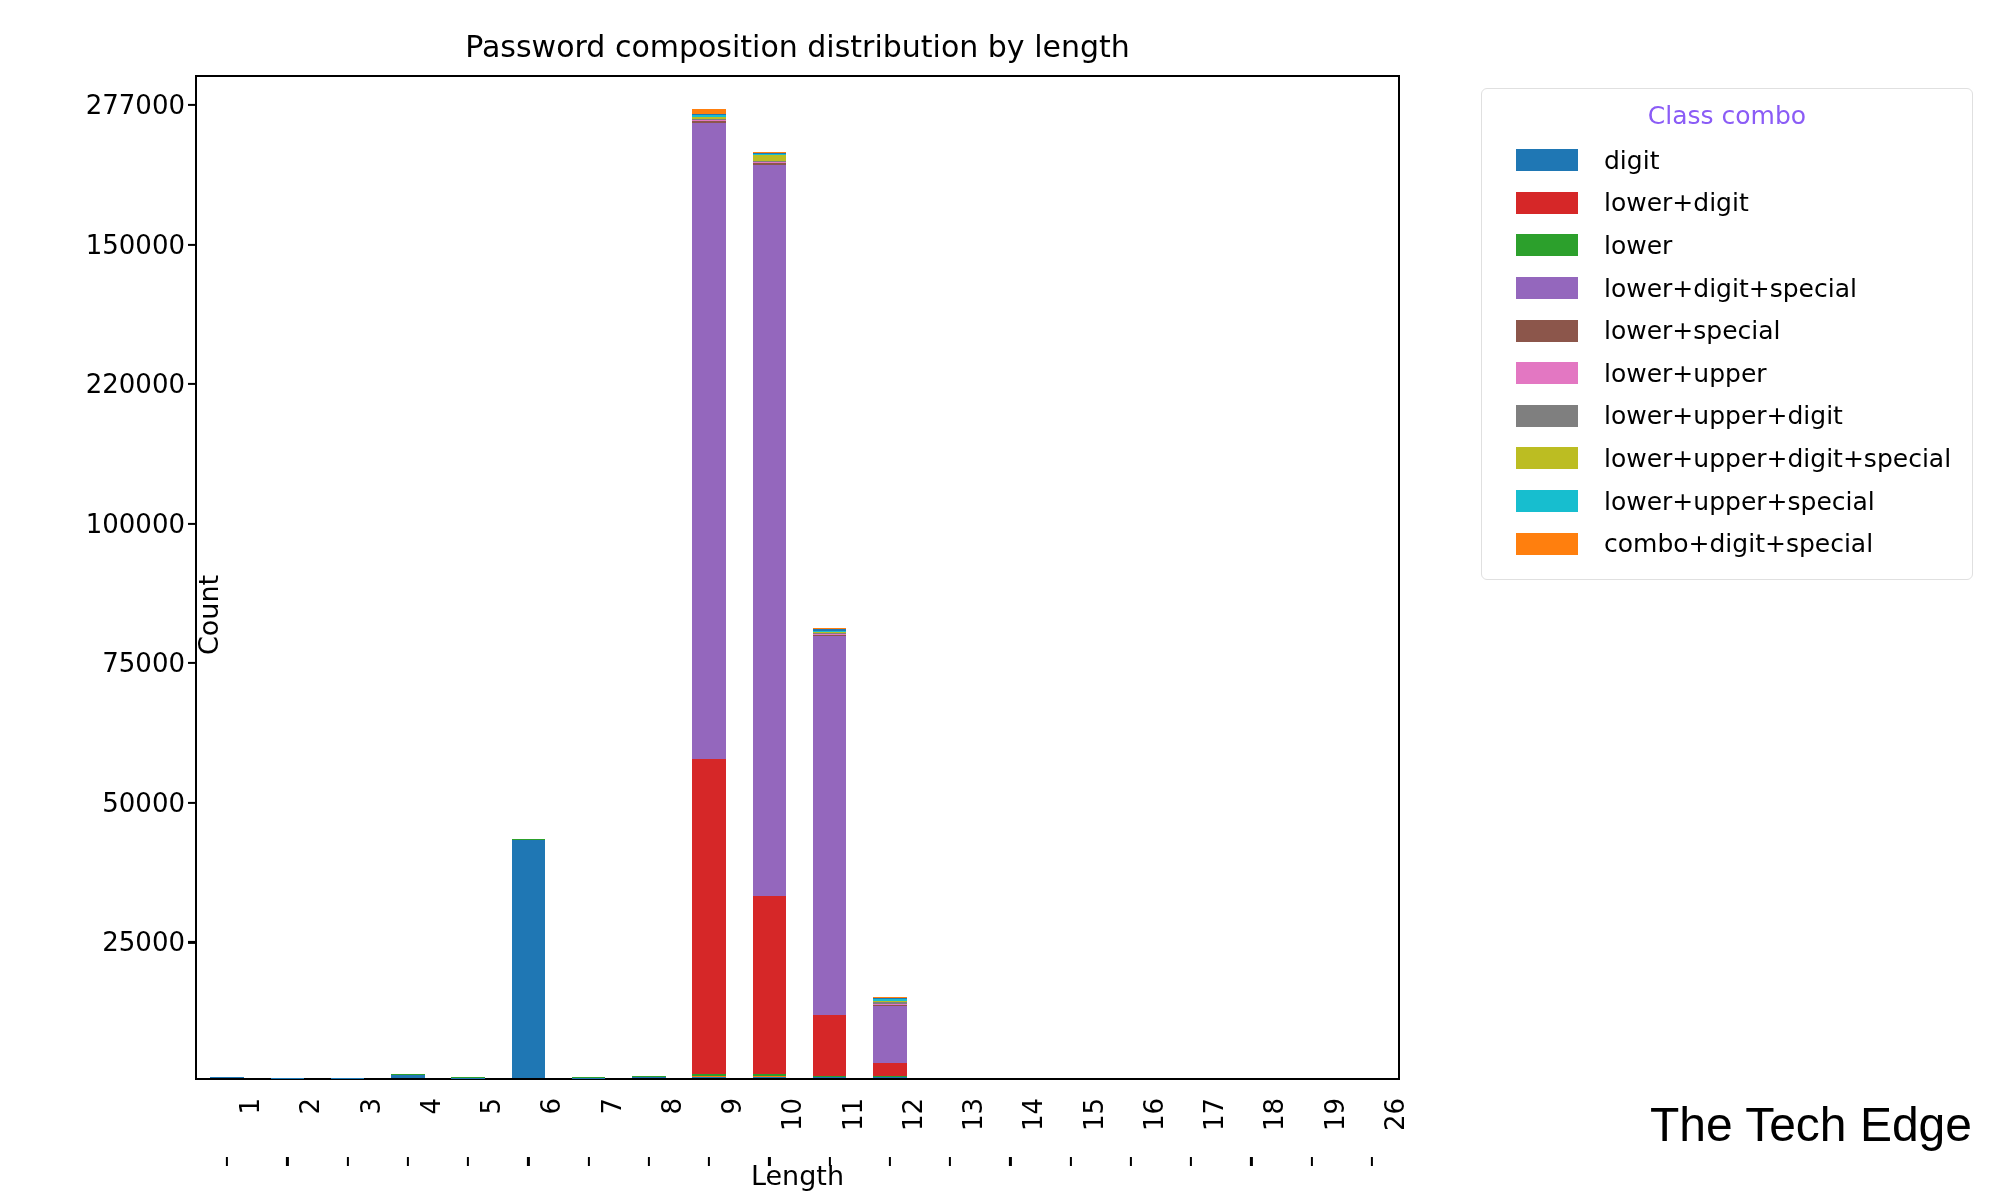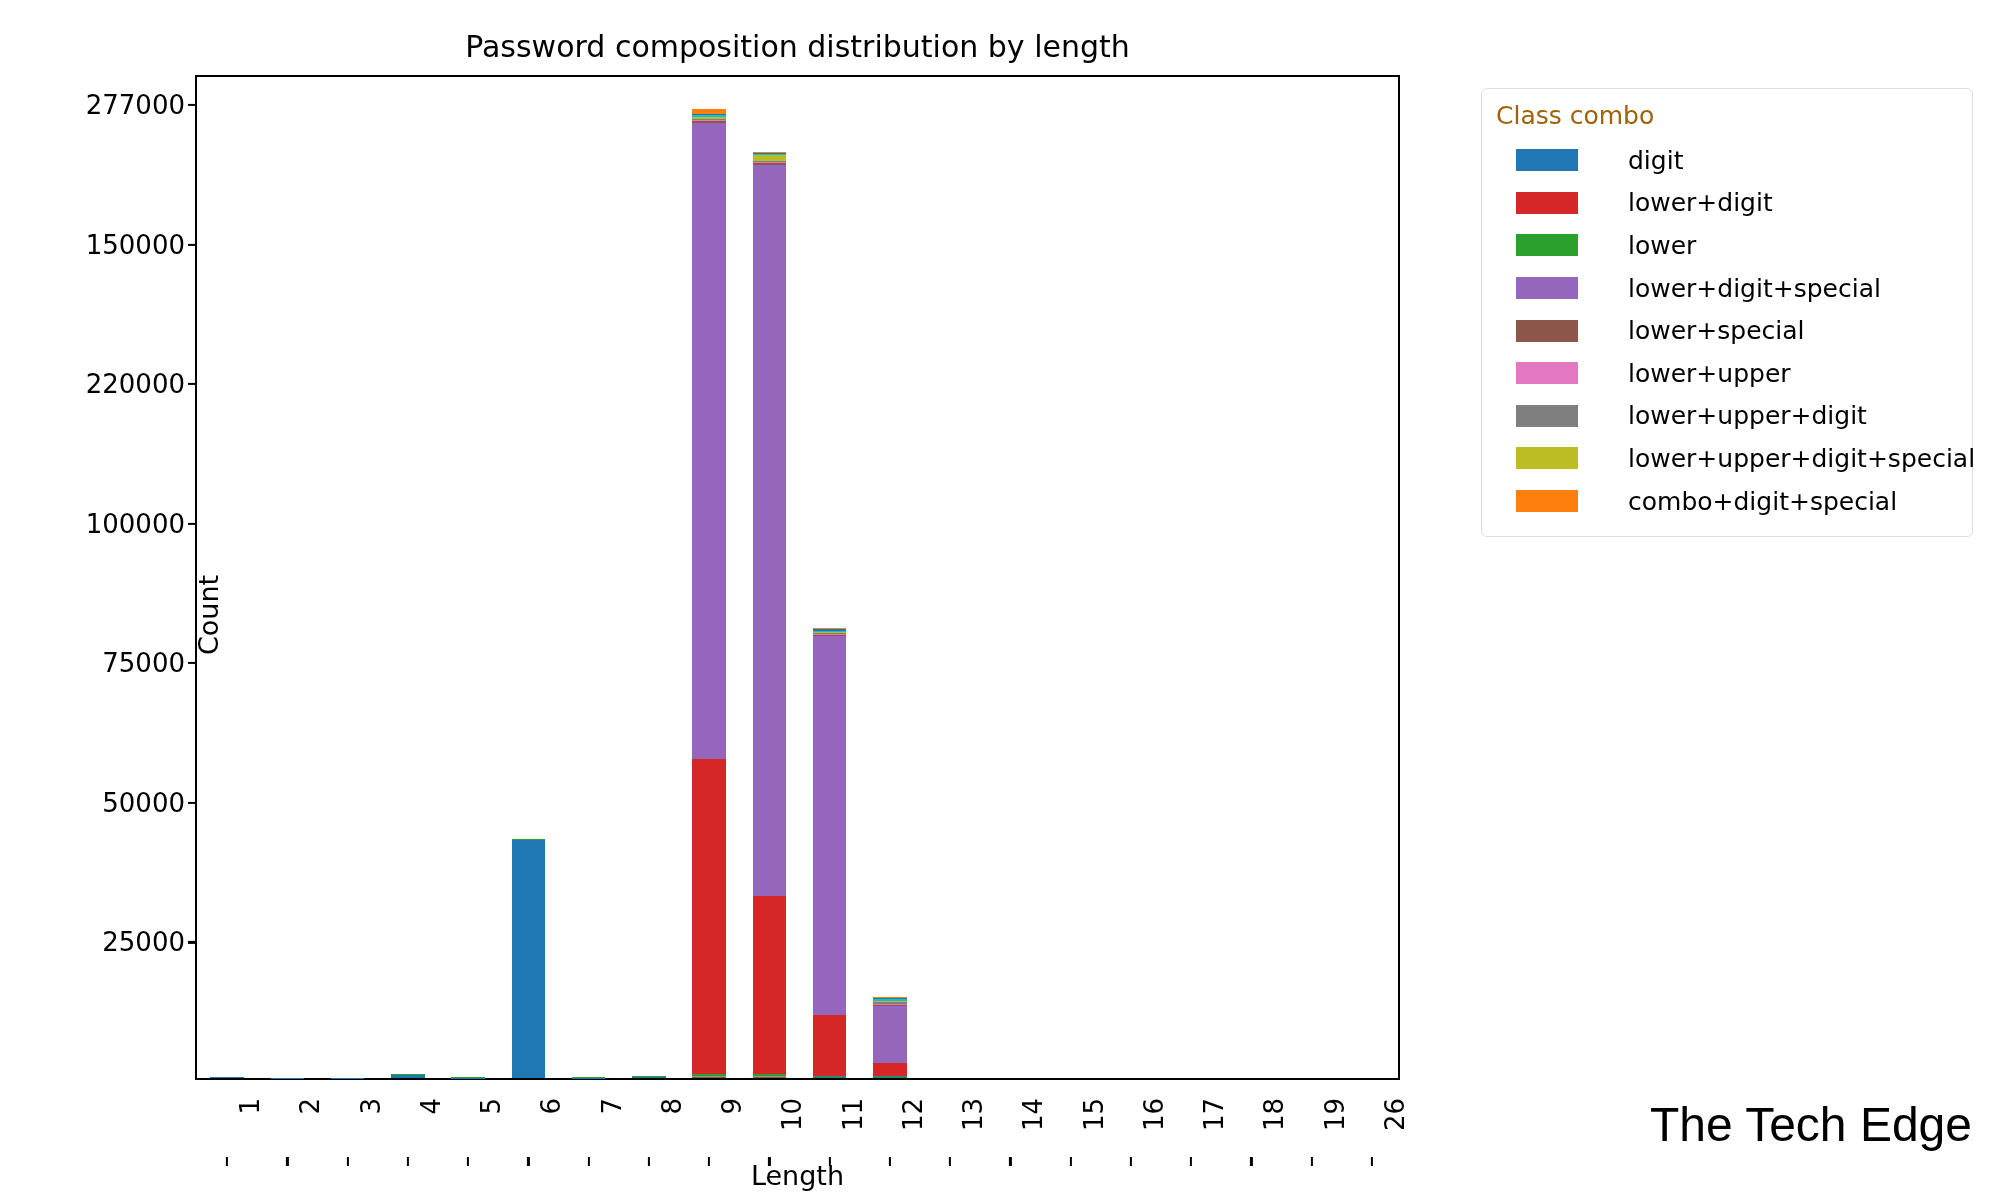--- a/index.html
+++ b/index.html
@@ -104,41 +104,41 @@
   #legend {
     position: absolute;
     left: 1481px; top: 88px;
     width: 492px;
     padding: 12px 14px 14px 14px;
     border: 1.6px solid #e0e0e0;
     border-radius: 6px;
     background: #ffffff;
   }
   #legend-title {
+    text-align: center;
     font-size: 25px;
-    color: #a16207;
+    color: #8b5cf6;
     margin-bottom: 9px;
     white-space: nowrap;
   }
   .legend-row {
     display: flex;
     align-items: center;
     height: 42.6px;
   }
   .legend-swatch {
     width: 62px; height: 22px;
     margin-left: 20px;
     margin-right: 26px;
     flex: 0 0 auto;
   }
   .legend-label {
     font-size: 25px;
     color: #000;
     white-space: nowrap;
-    margin-left: 24px;
   }
 
   
   #watermark {
     position: absolute;
     right: 28px; bottom: 48px;
     font-size: 48px;
     color: #000;
     font-family: "Liberation Sans", sans-serif;
     white-space: nowrap;
@@ -305,20 +305,24 @@
         </div>
         <div class="legend-row">
           <div class="legend-swatch" style="background: rgb(127, 127, 127);"></div>
           <div class="legend-label">lower+upper+digit</div>
         </div>
         <div class="legend-row">
           <div class="legend-swatch" style="background: rgb(188, 189, 34);"></div>
           <div class="legend-label">lower+upper+digit+special</div>
         </div>
         <div class="legend-row">
+          <div class="legend-swatch" style="background: rgb(23, 190, 207);"></div>
+          <div class="legend-label">lower+upper+special</div>
+        </div>
+        <div class="legend-row">
           <div class="legend-swatch" style="background: rgb(255, 127, 14);"></div>
           <div class="legend-label">combo+digit+special</div>
         </div>
       </div>
   </div>
 
   <div id="watermark">The Tech Edge</div>
 <div class="xtick-label" style="left: 235.125px;">1</div>
     <div class="xtick-label" style="left: 295.375px;">2</div>
     <div class="xtick-label" style="left: 355.625px;">3</div>

